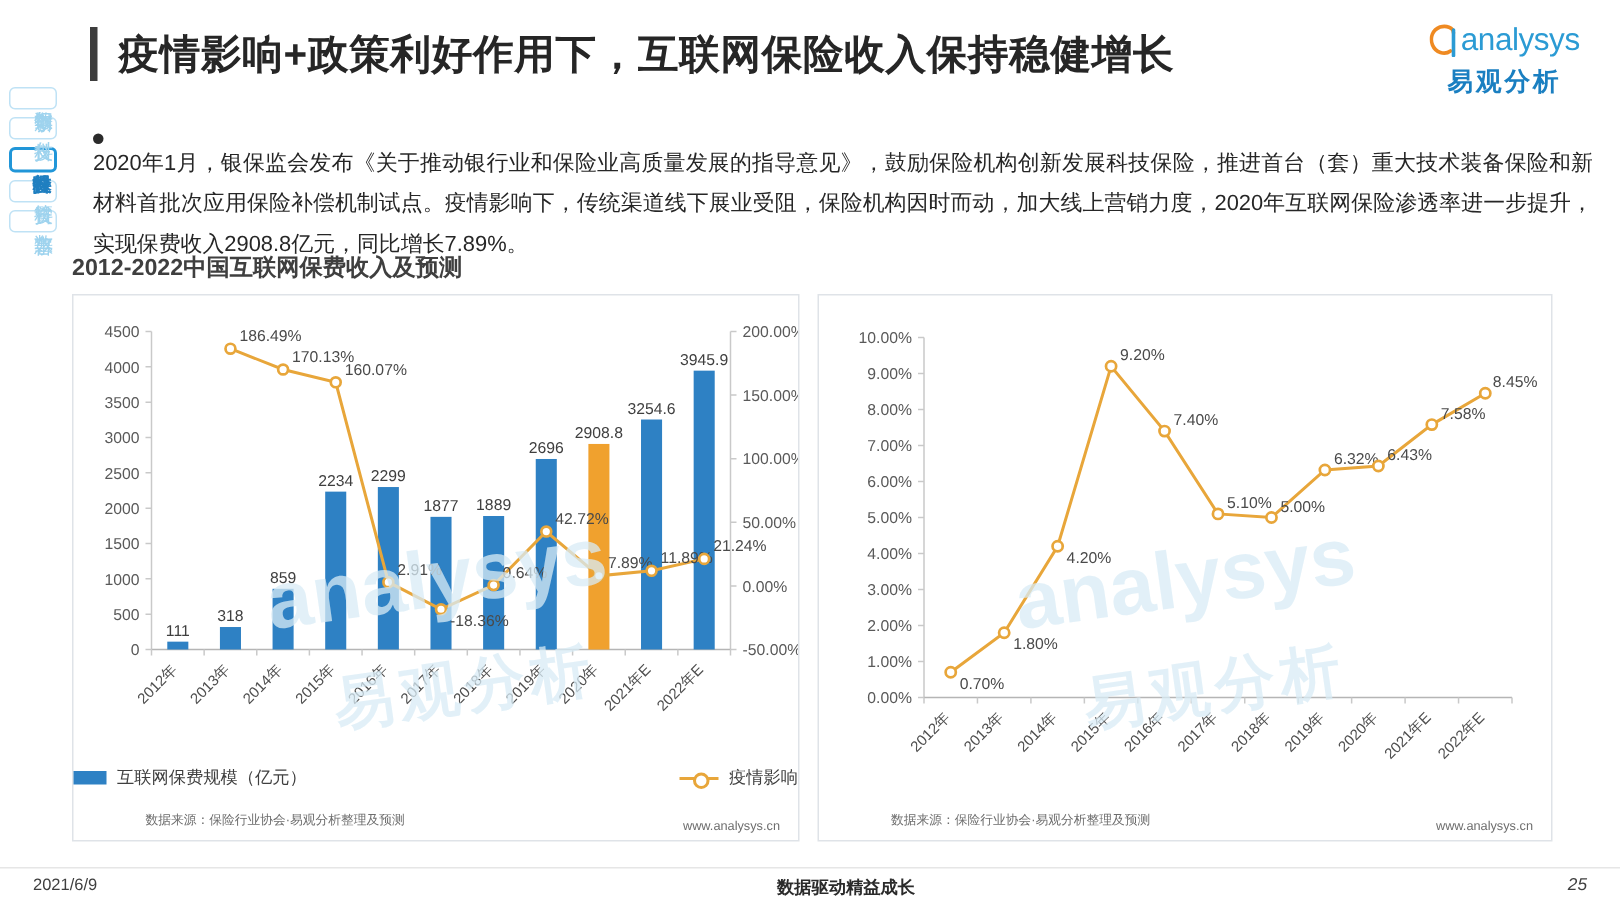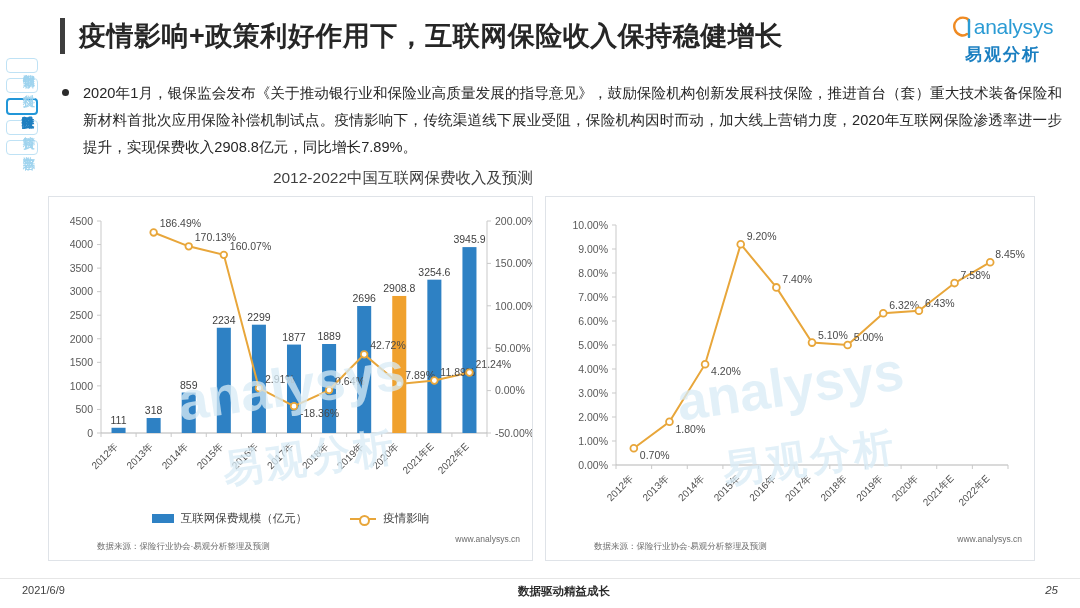--- a/index.html
+++ b/index.html
@@ -29,54 +29,54 @@
     border:1.5px solid #bfe2f5; border-radius:4px;
     text-align:center; color:#9ed3ee; font-size:12.5px; line-height:16px;
     font-family:"Liberation Serif","DejaVu Serif",serif;
     writing-mode: vertical-rl; text-orientation: upright;
     height:auto;
   }
   .side-tab-inner { display:block; }
   .side-tab.active { border:2px solid #2196d8; color:#1f7fc0; font-weight:bold; }
 
   
-  .bullet-wrap { position:absolute; left:62px; top:80px; width:1000px; display:flex; }
+  .bullet-wrap { position:absolute; left:62px; top:80px; width:1000px; display:flex;flex-direction:column; }
   .bullet-dot { width:7px; height:7px; border-radius:50%; background:#2b2b2b; margin-top:9px; margin-right:14px; flex:none; }
   .bullet-text { font-size:14.6px; line-height:27px; color:#262626; text-align:justify; }
 
   
   .panel { position:absolute; top:196px; height:365px; border:1px solid #dfe3e8; background:#fff; }
   .panel-left { left:48px; width:485px; }
   .panel-right { left:545px; width:490px; }
-  .chart-title { position:absolute; top:168px; font-size:15.5px; font-weight:normal; color:#3f3f3f; text-align:right; }
+  .chart-title { position:absolute; top:168px; font-size:15.5px; font-weight:bold; color:#3f3f3f; text-align:left; }
   .ct-left { left:48px; width:485px; }
   .ct-right { left:545px; width:490px; }
   .watermark {
     position:absolute; left:50%; top:52%; transform:translate(-50%,-50%) rotate(-8deg);
     color:#d9ecf6; font-size:54px; font-weight:bold; white-space:nowrap; opacity:.75;
     pointer-events:none; font-family:"Liberation Sans",sans-serif;
   }
   .wm2 { font-size:40px; top:72%; left:54%; letter-spacing:4px; }
 
   svg { display:block; }
   .ax-lbl { font-family:"Liberation Sans",sans-serif; font-size:10.5px; fill:#595959; }
   .ax-lbl-r { font-family:"Liberation Sans",sans-serif; font-size:10.5px; fill:#595959; }
   .dl { font-family:"Liberation Sans",sans-serif; font-size:10.5px; fill:#3f3f3f; }
   .dlp { font-family:"Liberation Sans",sans-serif; font-size:10.5px; fill:#4a4a4a; }
   .xt { font-family:"Liberation Sans",sans-serif; font-size:10px; fill:#4f4f4f; }
 
-  .legend { position:absolute; bottom:34px; left:0; width:100%; display:flex; justify-content:center; align-items:center; gap:43px; }
+  .legend { position:absolute; bottom:34px; left:0; width:100%; display:flex; justify-content:space-between; align-items:center; gap:43px; }
   .lg-item { display:flex; align-items:center; font-size:11.5px; color:#3f3f3f; }
   .lg-bar { width:22px; height:9px; background:#2e81c4; margin-right:7px; }
   .lg-line { width:26px; height:10px; margin-right:7px; position:relative; }
   .lg-line::before { content:""; position:absolute; top:4px; left:0; width:26px; height:2px; background:#e8a63a; }
   .lg-line::after { content:""; position:absolute; top:1px; left:9px; width:7px; height:7px; border-radius:50%; background:#fff; border:2px solid #e8a63a; }
 
   .src { position:absolute; bottom:7px; left:12px; font-size:8.5px; color:#6d6d6d;margin-left:36px; }
-  .src-url { position:absolute; bottom:16px; right:12px; font-size:8.5px; color:#6d6d6d;margin-left:44px; }
+  .src-url { position:absolute; bottom:5px; right:12px; font-size:8.5px; color:#6d6d6d;margin-left:44px; }
 
   
   .footer-rule { position:absolute; left:0; top:578px; width:1080px; height:1px; background:#e6e6e6; }
   .ft-date { position:absolute; left:22px; top:584px; font-size:11px; color:#3f3f3f; }
   .ft-center { position:absolute; left:0; top:584px; width:1080px; text-align:center; font-size:11.5px; color:#2b2b2b; font-weight:bold;margin-left:24px; }
   .ft-page { position:absolute; right:22px; top:584px; font-size:11.5px; color:#3f3f3f;font-style:italic; }
 </style>
 </head>
 <body>
 

